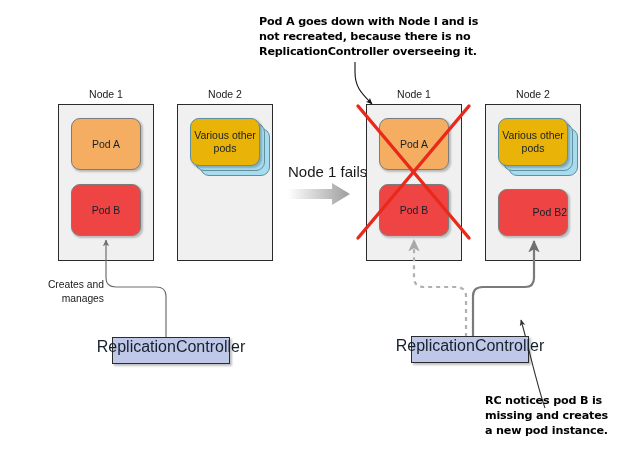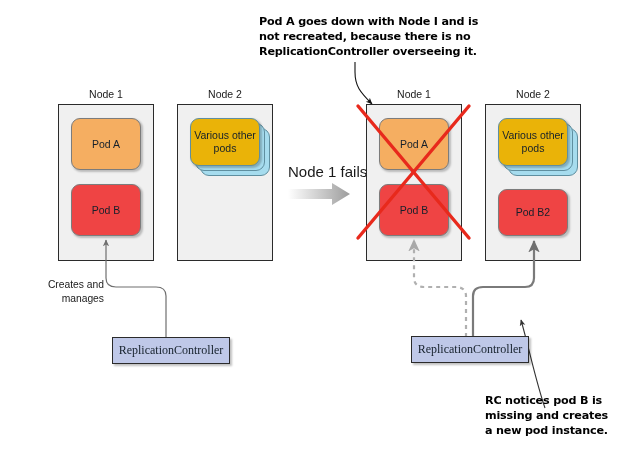--- a/index.html
+++ b/index.html
@@ -60,27 +60,26 @@
     background:#a6dcee;
     box-sizing:border-box;
   }
 
   
   .rc-box{
     box-sizing:border-box;
     background:#bfc8e8;
     border:1.3px solid #2b2b2b;
     display:flex;
-    align-items:center;
+    align-items:flex-start;
     justify-content:center;
-    font-size:12px;
+    font-size:16px;
     color:#15202b;
     box-shadow:1.5px 1.5px 2px rgba(0,0,0,0.25);
     white-space:nowrap;
-    font-family:Liberation Serif, serif;
   }
 
   
   .caption{
     font-size:10.3px;
     line-height:13.5px;
     color:#1a1a1a;
     text-align:right;
   }
   .mid-label{
@@ -177,21 +176,21 @@
 
   <div class="abs node-label" style="left:485px;top:88px;width:96px;">Node 2</div>
   <div class="abs node-box" style="left:485px;top:104px;width:96px;height:157px;"></div>
   <div class="stack" style="left:498px;top:118px;width:80px;height:62px;">
     <div class="layer" style="left:10px;top:10px;width:70px;height:48px;"></div>
     <div class="layer" style="left:5px;top:5px;width:70px;height:48px;"></div>
     <div class="pod pod-blue" style="position:absolute;left:0;top:0;width:70px;height:48px;">
       <span>Various other pods</span>
     </div>
   </div>
-  <div class="abs pod pod-green" style="left:498px;top:189px;width:70px;height:47px;">
+  <div class="abs pod pod-green" style="left:498px;top:189px;width:70px;height:47px;justify-content:flex-end;">
     <span>Pod B2</span>
   </div>
 
   <svg class="abs" style="left:0;top:0;width:617px;height:449px;pointer-events:none;">
 
     <path d="M466,337 L466,296 C466,290 462,287 456,287 L424,287 C418,287 414,284 414,278 L414,240" fill="none" stroke="#b0b0b0" stroke-width="2.2" stroke-dasharray="4,4" marker-end="url(#ahead-graylight)"></path>
 
     <path d="M473,337 L473,296 C473,290 477,287 483,287 L525,287 C531,287 534,284 534,278 L534,241" fill="none" stroke="#7a7a7a" stroke-width="2.2" marker-end="url(#ahead-gray)"></path>
 
     <path d="M545,408 C536,382 530,352 521,320" fill="none" stroke="#333" stroke-width="1.1" marker-end="url(#ahead-dark)"></path>

